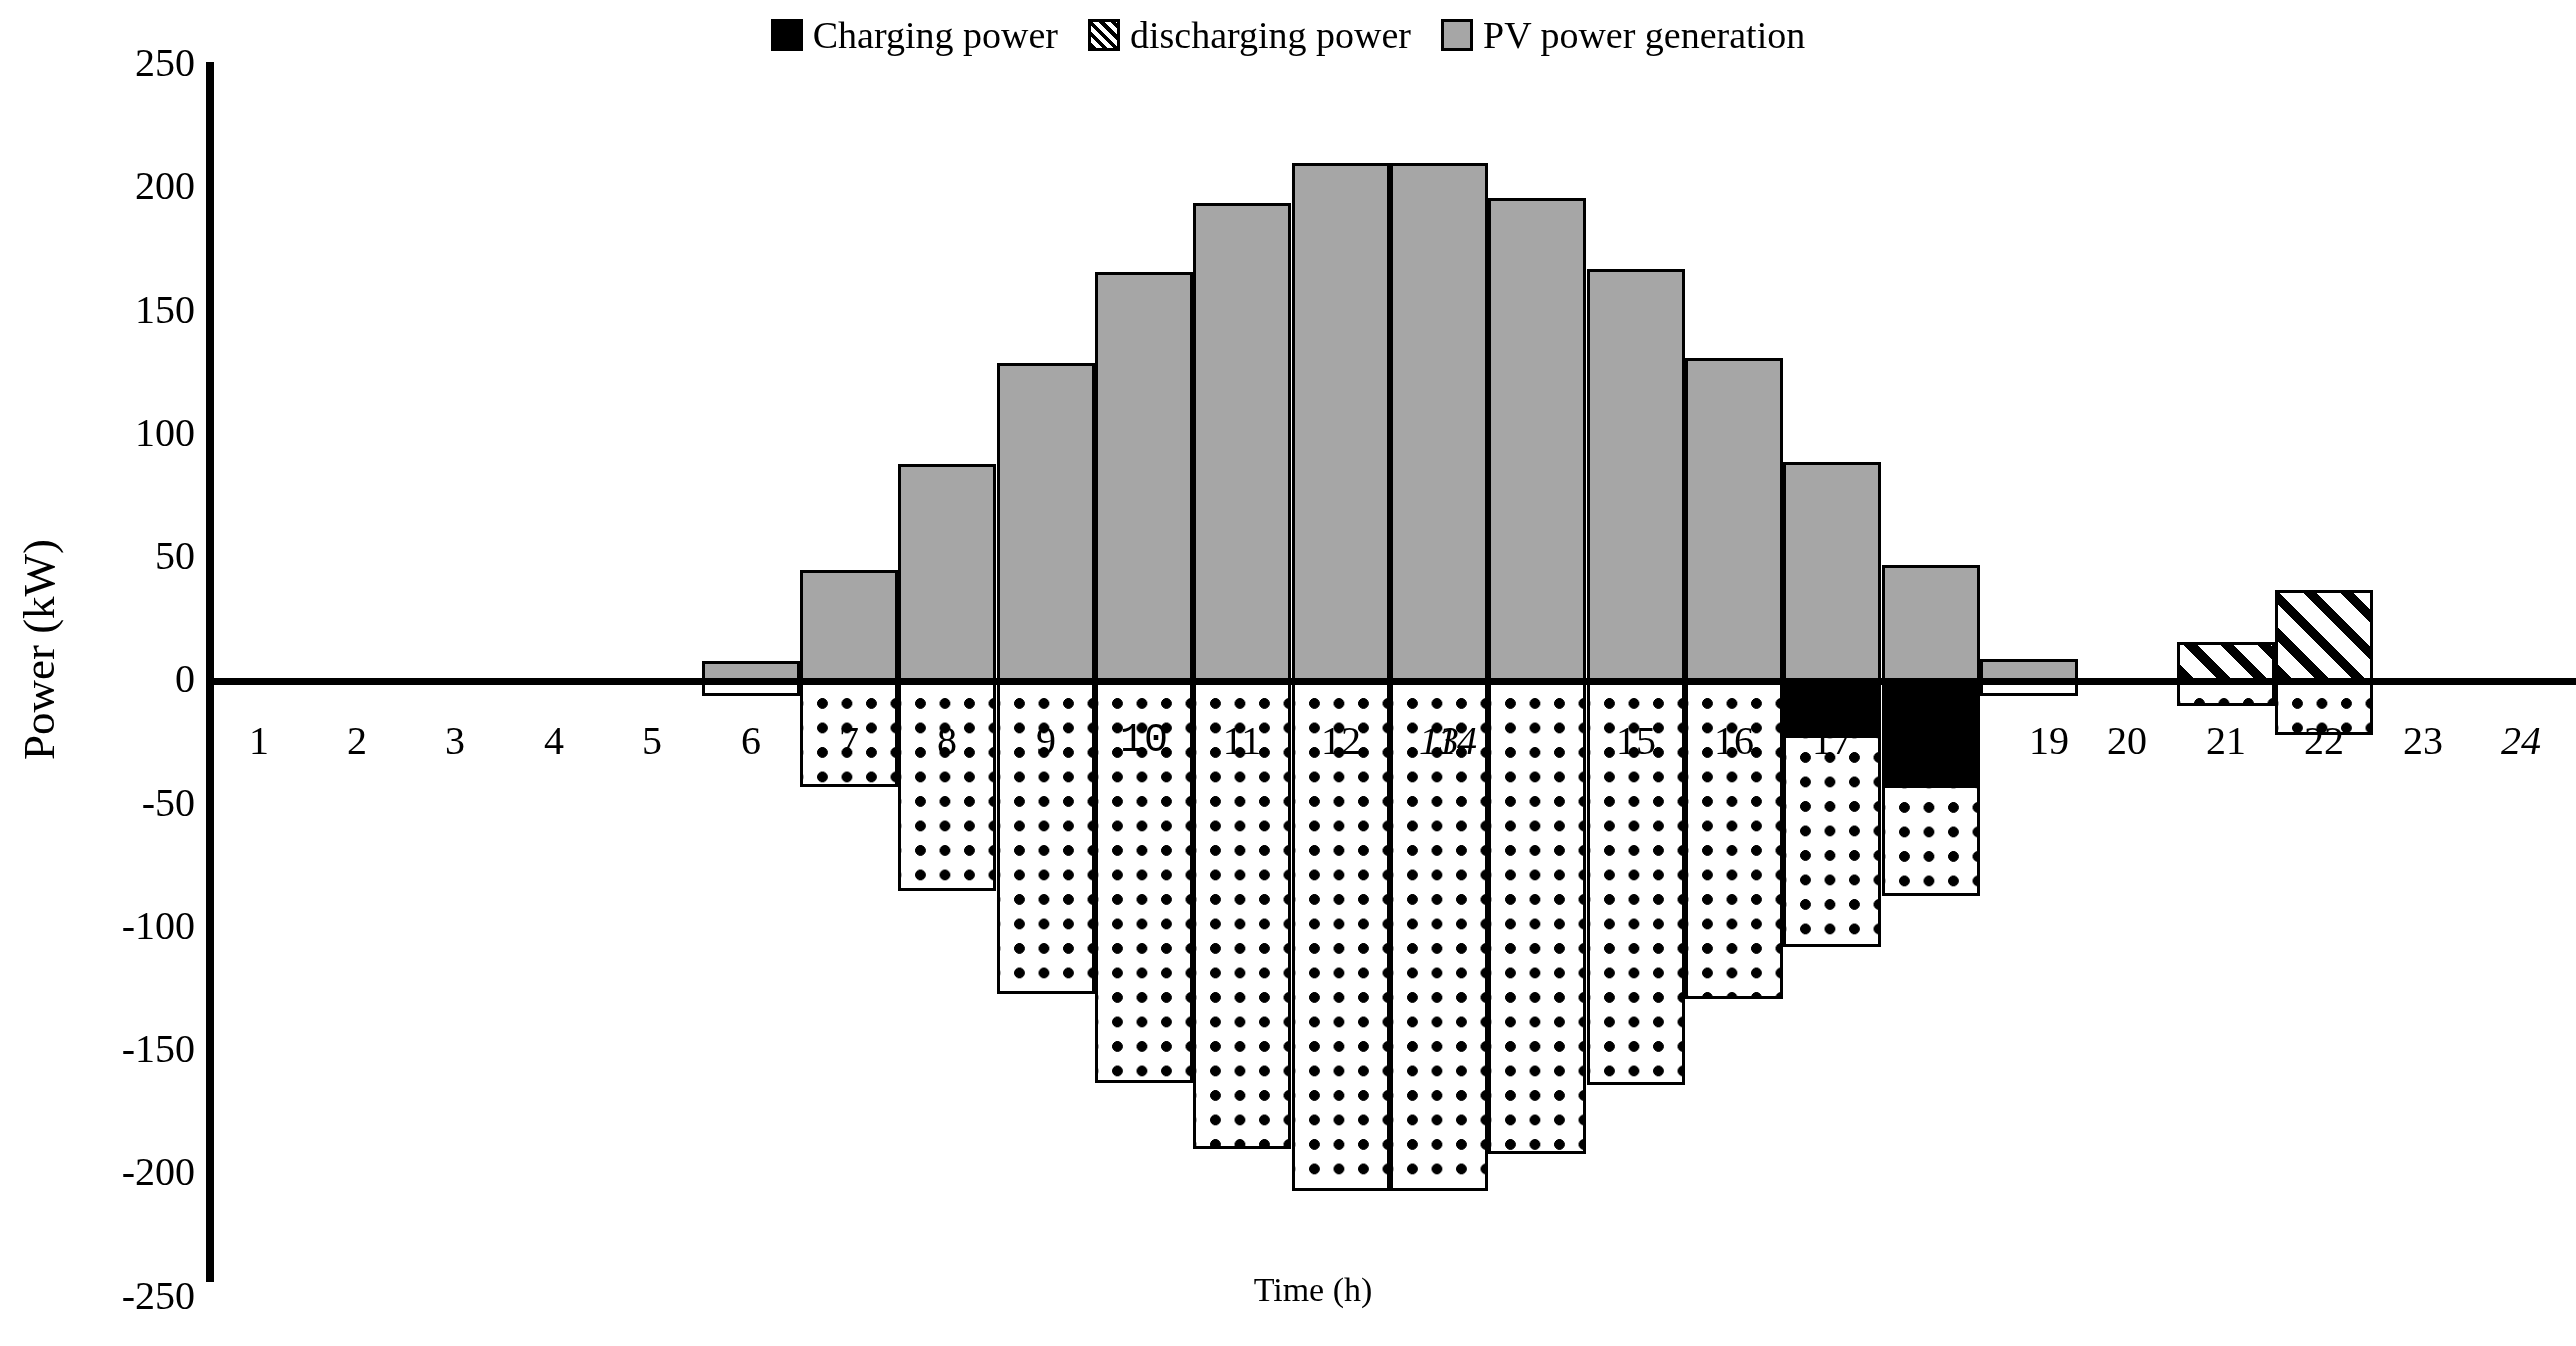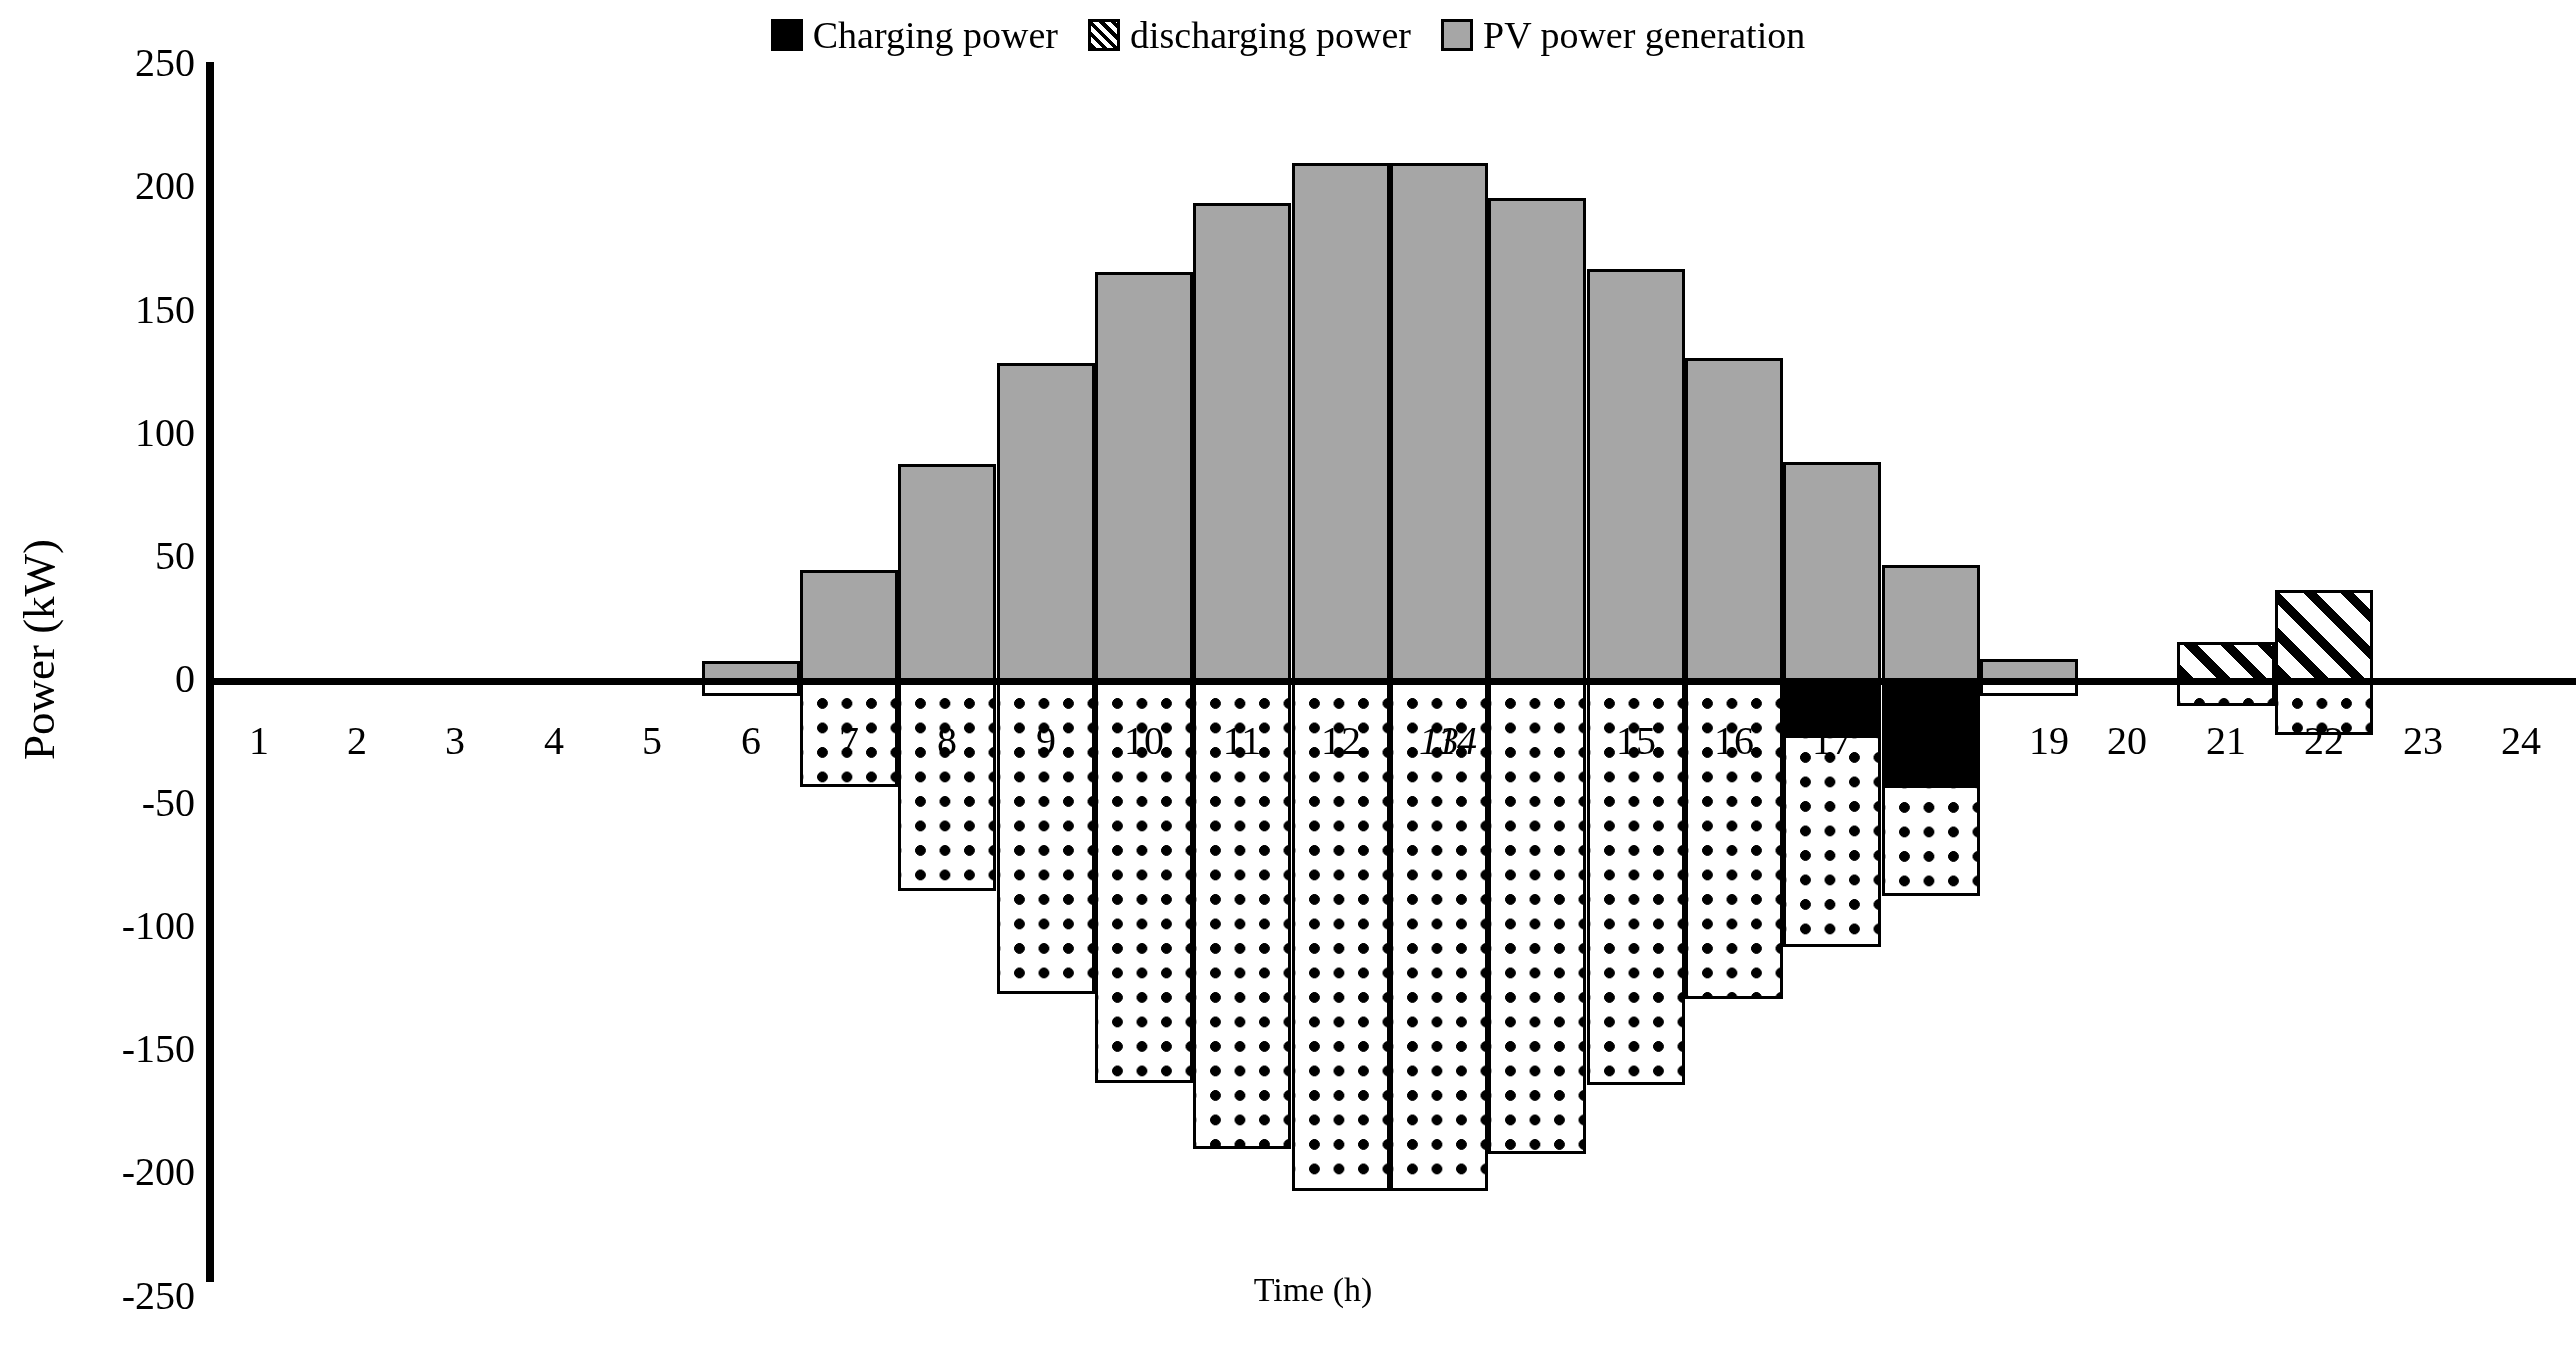--- a/index.html
+++ b/index.html
@@ -199,33 +199,33 @@
   <div id="xticks-layer" style="z-index: 7;">
       <div class="xtick" style="left: 210px; width: 98px;">1</div>
       <div class="xtick" style="left: 308px; width: 98px;">2</div>
       <div class="xtick" style="left: 406px; width: 98px;">3</div>
       <div class="xtick" style="left: 505px; width: 98px;">4</div>
       <div class="xtick" style="left: 603px; width: 98px;">5</div>
       <div class="xtick" style="left: 702px; width: 98px;">6</div>
       <div class="xtick" style="left: 800px; width: 98px;">7</div>
       <div class="xtick" style="left: 898px; width: 98px;">8</div>
       <div class="xtick" style="left: 997px; width: 98px;">9</div>
-      <div class="xtick" style="left: 1095px; width: 98px;">10</div>
+      <div class="xtick" style="left: 1095px; width: 98px; font-family: Liberation Mono, monospace;">10</div>
       <div class="xtick" style="left: 1193px; width: 98px;">11</div>
       <div class="xtick" style="left: 1292px; width: 98px;">12</div>
       <div class="xtick" style="left: 1390px; width: 98px; font-style: italic;">13</div>
       <div class="xtick" style="left: 1408px; width: 98px; font-style: italic;">14</div>
       <div class="xtick" style="left: 1587px; width: 98px;">15</div>
       <div class="xtick" style="left: 1685px; width: 98px;">16</div>
       <div class="xtick" style="left: 1783px; width: 98px;">17</div>
       <div class="xtick" style="left: 1882px; width: 98px;">18</div>
       <div class="xtick" style="left: 1980px; width: 98px; margin-left: 20px;">19</div>
       <div class="xtick" style="left: 2078px; width: 98px;">20</div>
       <div class="xtick" style="left: 2177px; width: 98px;">21</div>
       <div class="xtick" style="left: 2275px; width: 98px;">22</div>
       <div class="xtick" style="left: 2374px; width: 98px;">23</div>
-      <div class="xtick" style="left: 2472px; width: 98px;">24</div>
+      <div class="xtick" style="left: 2472px; width: 98px; font-style: italic;">24</div>
     </div>
 </div>
 
 <div id="xtitle">Time (h)</div>
 <div id="ytitle">Power (kW)</div>
 
 
 </body></html>

